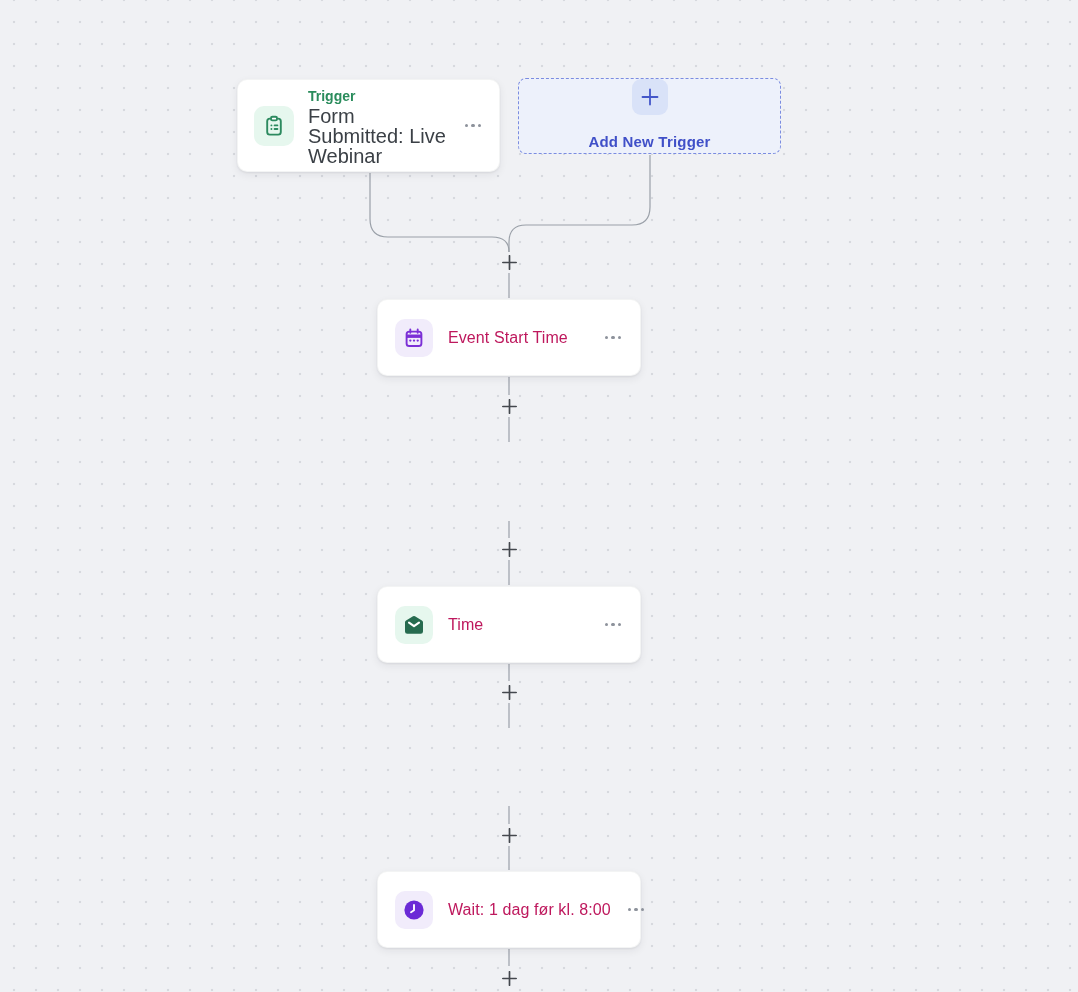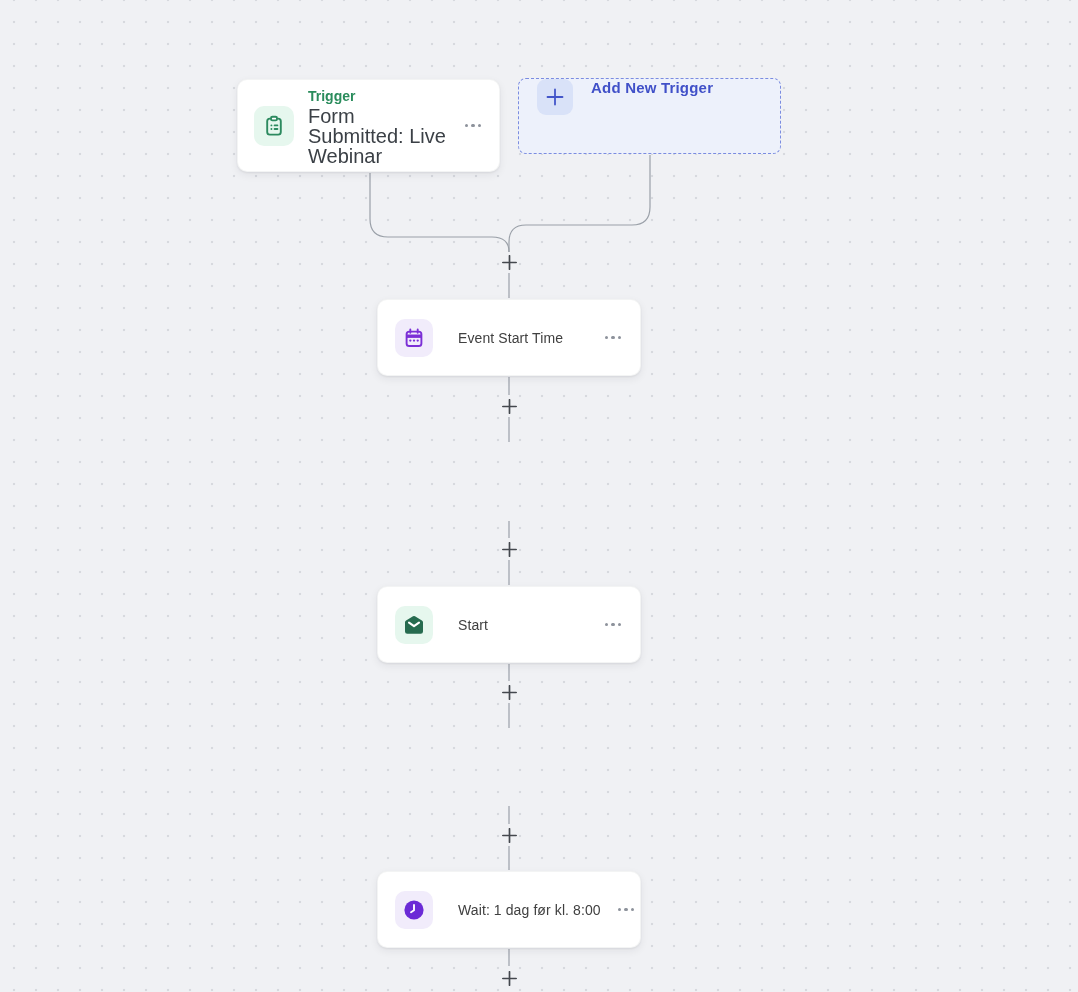--- a/index.html
+++ b/index.html
@@ -27,45 +27,45 @@
     box-sizing:border-box;
     cursor:pointer;
   }
   .icon-box{
     flex:0 0 auto;
     width:38px;height:38px;border-radius:10px;
     display:flex;align-items:center;justify-content:center;
   }
   .icon-box svg{display:block;}
   .node-title{
-    font-size:14px;color:#404040;letter-spacing:.1px;
+    font-size:16px;color:#be185d;letter-spacing:.1px;
     white-space:nowrap;
-    margin-left:10px;
   }
   .kebab{
     margin-left:auto;
     display:flex;gap:3px;align-items:center;
     padding:6px 2px;border:none;background:transparent;cursor:pointer;
   }
   .kebab i{width:3.5px;height:3.5px;border-radius:50%;background:#8d929b;display:block;}
 
   
   #trigger-card{left:237px;top:79px;width:263px;height:93px;padding:0 16px;gap:14px;}
   #trigger-card .icon-box{width:40px;height:40px;}
   .trigger-texts{line-height:20px;min-width:0;}
   .trigger-label{font-size:14px;font-weight:700;}
   .trigger-title{font-size:20px;color:#3b4046;width:142px;}
 
   
   #add-trigger{
     position:absolute;left:518px;top:78px;width:263px;height:76px;
     box-sizing:border-box;
     border-radius:8px;
-    display:flex;align-items:flex-start;gap:18px;padding:0 18px;
+    display:flex;align-items:center;gap:18px;padding:0 18px;
     cursor:pointer;
+    flex-direction:column;
   }
   #add-trigger .plus-box{
     width:36px;height:36px;border-radius:9px;
     display:flex;align-items:center;justify-content:center;
   }
   #add-trigger .add-label{font-size:15px;font-weight:700;letter-spacing:.2px;}
 
   
   .flow-node{left:377px;width:264px;height:77px;padding:0 17px;gap:15px;}
 
@@ -154,21 +154,21 @@
         </span>
       </button>
     </div>
     <div class="card flow-node" style="top: 586px;">
       <span class="icon-box" style="background: rgb(230, 247, 238); color: rgb(38, 107, 79);">
         <svg width="24" height="24" viewBox="0 0 24 24">
           <path fill="currentColor" d="M11 3.3a2 2 0 0 1 2 0l6.9 4.1c.68.4 1.1 1.13 1.1 1.92v9.18a2.3 2.3 0 0 1-2.3 2.3H5.3A2.3 2.3 0 0 1 3 18.5V9.32c0-.79.42-1.52 1.1-1.92z"></path>
           <path d="m7 9.6 5 3.6 5-3.6" fill="none" stroke="#ffffff" stroke-width="2.1" stroke-linecap="round" stroke-linejoin="round"></path>
         </svg>
       </span>
-      <span class="node-title">Start</span>
+      <span class="node-title">Time</span>
       <button class="kebab">
         <span class="kebab" style="padding:0">
           <i></i>
           <i></i>
           <i></i>
         </span>
       </button>
     </div>
     <div class="card flow-node" style="top: 871px;">
       <span class="icon-box" style="background: rgb(241, 236, 251); color: rgb(107, 43, 214);">

